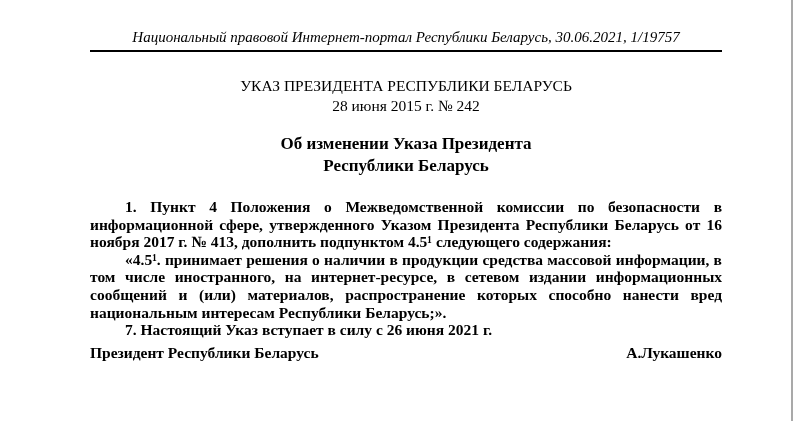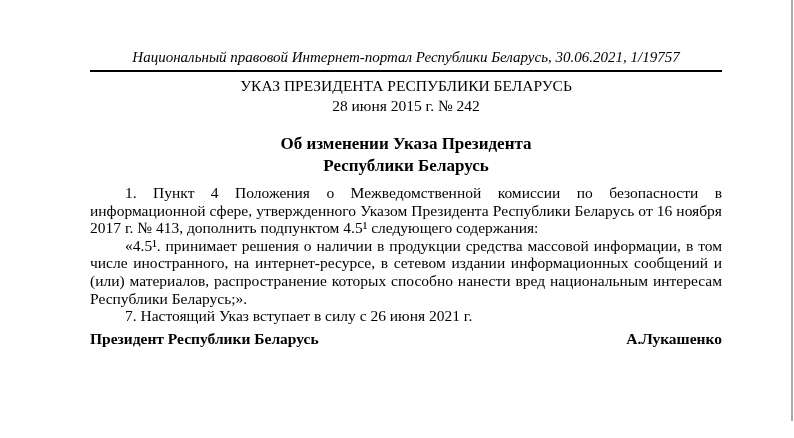--- a/index.html
+++ b/index.html
@@ -12,53 +12,54 @@
     position: relative;
   }
   .window-edge {
     position: absolute;
     top: 0; right: 1px;
     width: 2px; height: 421px;
     background: #a9a9a9;
   }
   .content {
     position: absolute;
-    left: 90px; top: 48px;
+    left: 90px; top: 28px;
     width: 632px;
   }
   .masthead {
     font-style: italic;
     font-size: 15px;
     line-height: 19px;
     text-align: center;
     padding-bottom: 3px;
     border-bottom: 2px solid #000000;
   }
   .doc-type {
-    margin-top: 4px;
+    margin-top: 24px;
     text-align: center;
     font-size: 15.5px;
     line-height: 20px;
   }
   .doc-date {
     text-align: center;
     font-size: 15.5px;
     line-height: 20px;
   }
   .doc-title {
     margin-top: 17px;
     font-weight: bold;
     font-size: 17px;
     line-height: 22px;
     text-align: center;
   }
   .body-text {
-    margin-top: 7px;
+    margin-top: 21px;
     font-size: 15.5px;
     line-height: 17.6px;
+    font-weight: bold;
   }
   .body-text p {
     text-align: justify;
     text-indent: 35px;
   }
   .signature {
     margin-top: 4px;
     display: flex;
     justify-content: space-between;
     font-weight: bold;

